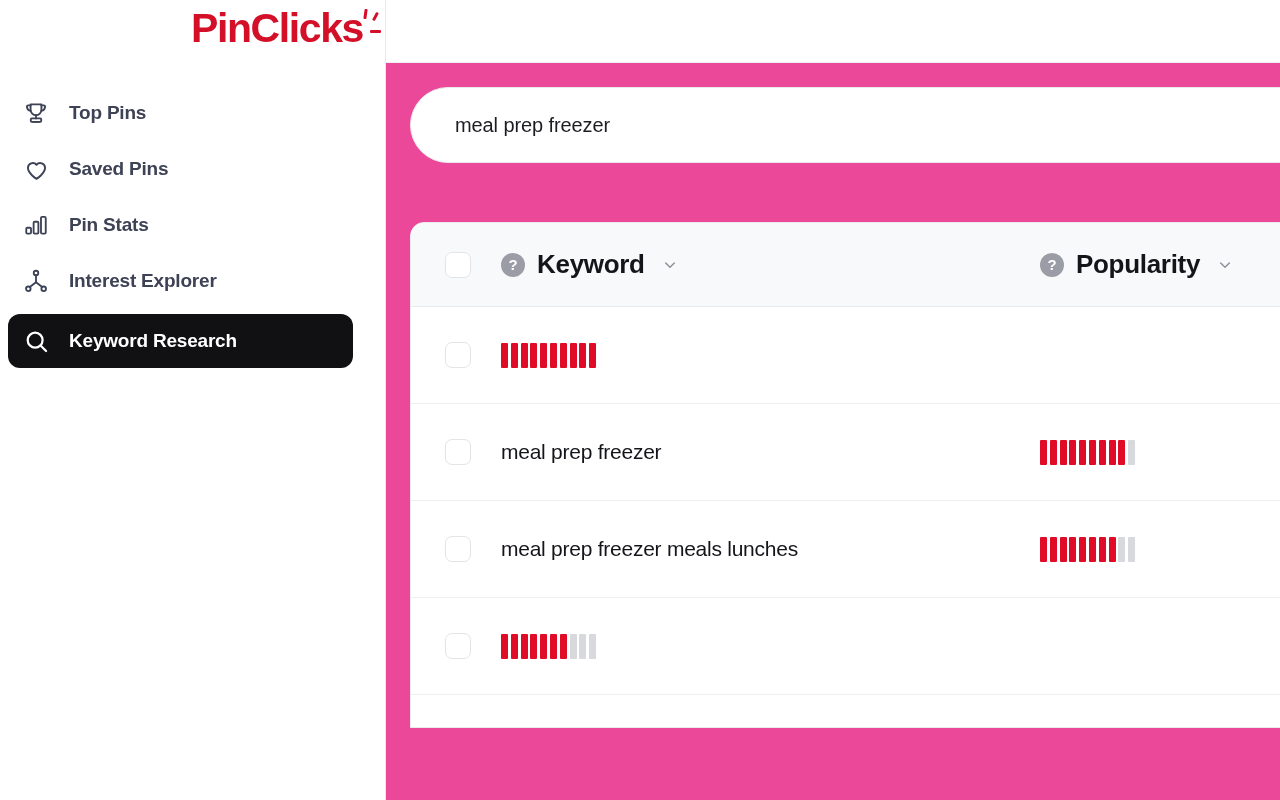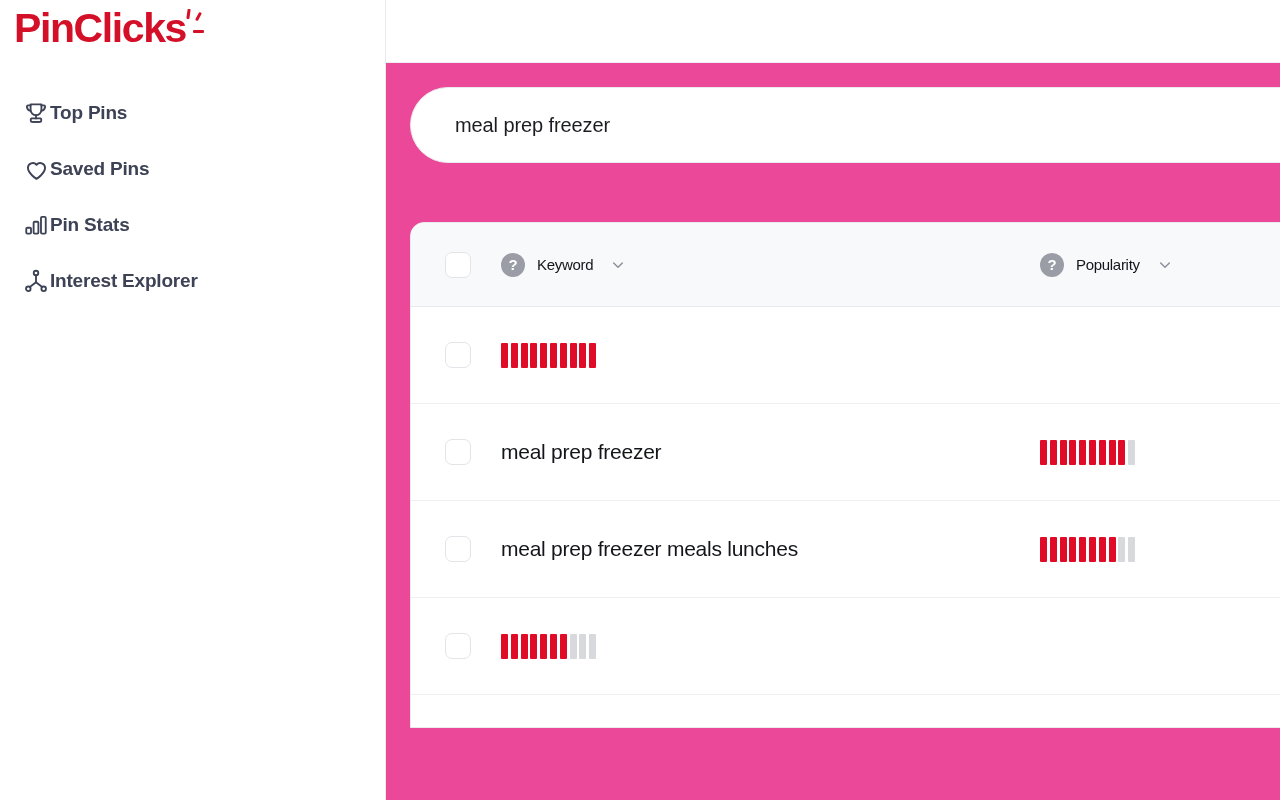--- a/index.html
+++ b/index.html
@@ -29,20 +29,21 @@
     border-right: 1px solid #e9eaec;
     flex: 0 0 386px;
     position: relative;
   }
 
   .brand {
     padding: 0 0 0 14px;
     height: 56px;
     display: flex;
     align-items: center;
+    justify-content: flex-end;
   }
   .brand-text {
     font-size: 41px;
     font-weight: 700;
     color: #d31027;
     letter-spacing: -1.4px;
     line-height: 1;
     position: relative;
     font-family: "Liberation Sans", sans-serif;
   }
@@ -64,20 +65,21 @@
   .brand-spark i.s3 { width: 11px; height: 3px; left: 7px;  top: 22px; }
 
   .nav {
     margin-top: 34px;
     padding: 0 10px 0 0;
   }
 
   .nav-item {
     display: flex;
     align-items: center;
+    gap: 19px;
     height: 46px;
     margin: 0 22px 10px 8px;
     padding: 0 14px;
     border-radius: 12px;
     cursor: pointer;
     color: #36394a;
   }
   .nav-item .nav-label {
     font-size: 19px;
     font-weight: 700;
@@ -190,22 +192,22 @@
     font-weight: 700;
     display: flex;
     align-items: center;
     justify-content: center;
     flex: 0 0 24px;
     line-height: 1;
     font-family: "Liberation Sans", sans-serif;
   }
 
   .th-label {
-    font-size: 15px;
-    font-weight: 400;
+    font-size: 26px;
+    font-weight: 700;
     color: #14151a;
     letter-spacing: -0.3px;
     white-space: nowrap;
   }
 
   .chev {
     width: 18px;
     height: 18px;
     color: #8d9199;
     display: flex;
@@ -312,20 +314,29 @@
             <circle cx="4.9" cy="19.2" r="2.1"></circle>
             <circle cx="19.1" cy="19.2" r="2.1"></circle>
             <path d="M12 6.7v6.4"></path>
             <path d="M12 13.1 6.3 17.6"></path>
             <path d="M12 13.1l5.7 4.5"></path>
           </svg>
         </span>
         <span class="nav-label">Interest Explorer</span>
       </div>
 
+      <div class="nav-item active">
+        <span class="nav-icon">
+          <svg width="27" height="27" viewBox="0 0 24 24" fill="none" stroke="currentColor" stroke-width="2" stroke-linecap="round">
+            <circle cx="10.8" cy="10.8" r="6.6"></circle>
+            <path d="M15.8 15.8 20.5 20.5"></path>
+          </svg>
+        </span>
+        <span class="nav-label">Keyword Research</span>
+      </div>
 
     </nav>
   </aside>
 
   <main class="main">
 
     <div class="topbar"></div>
 
     <div class="search-zone">
       <div class="search-box">

